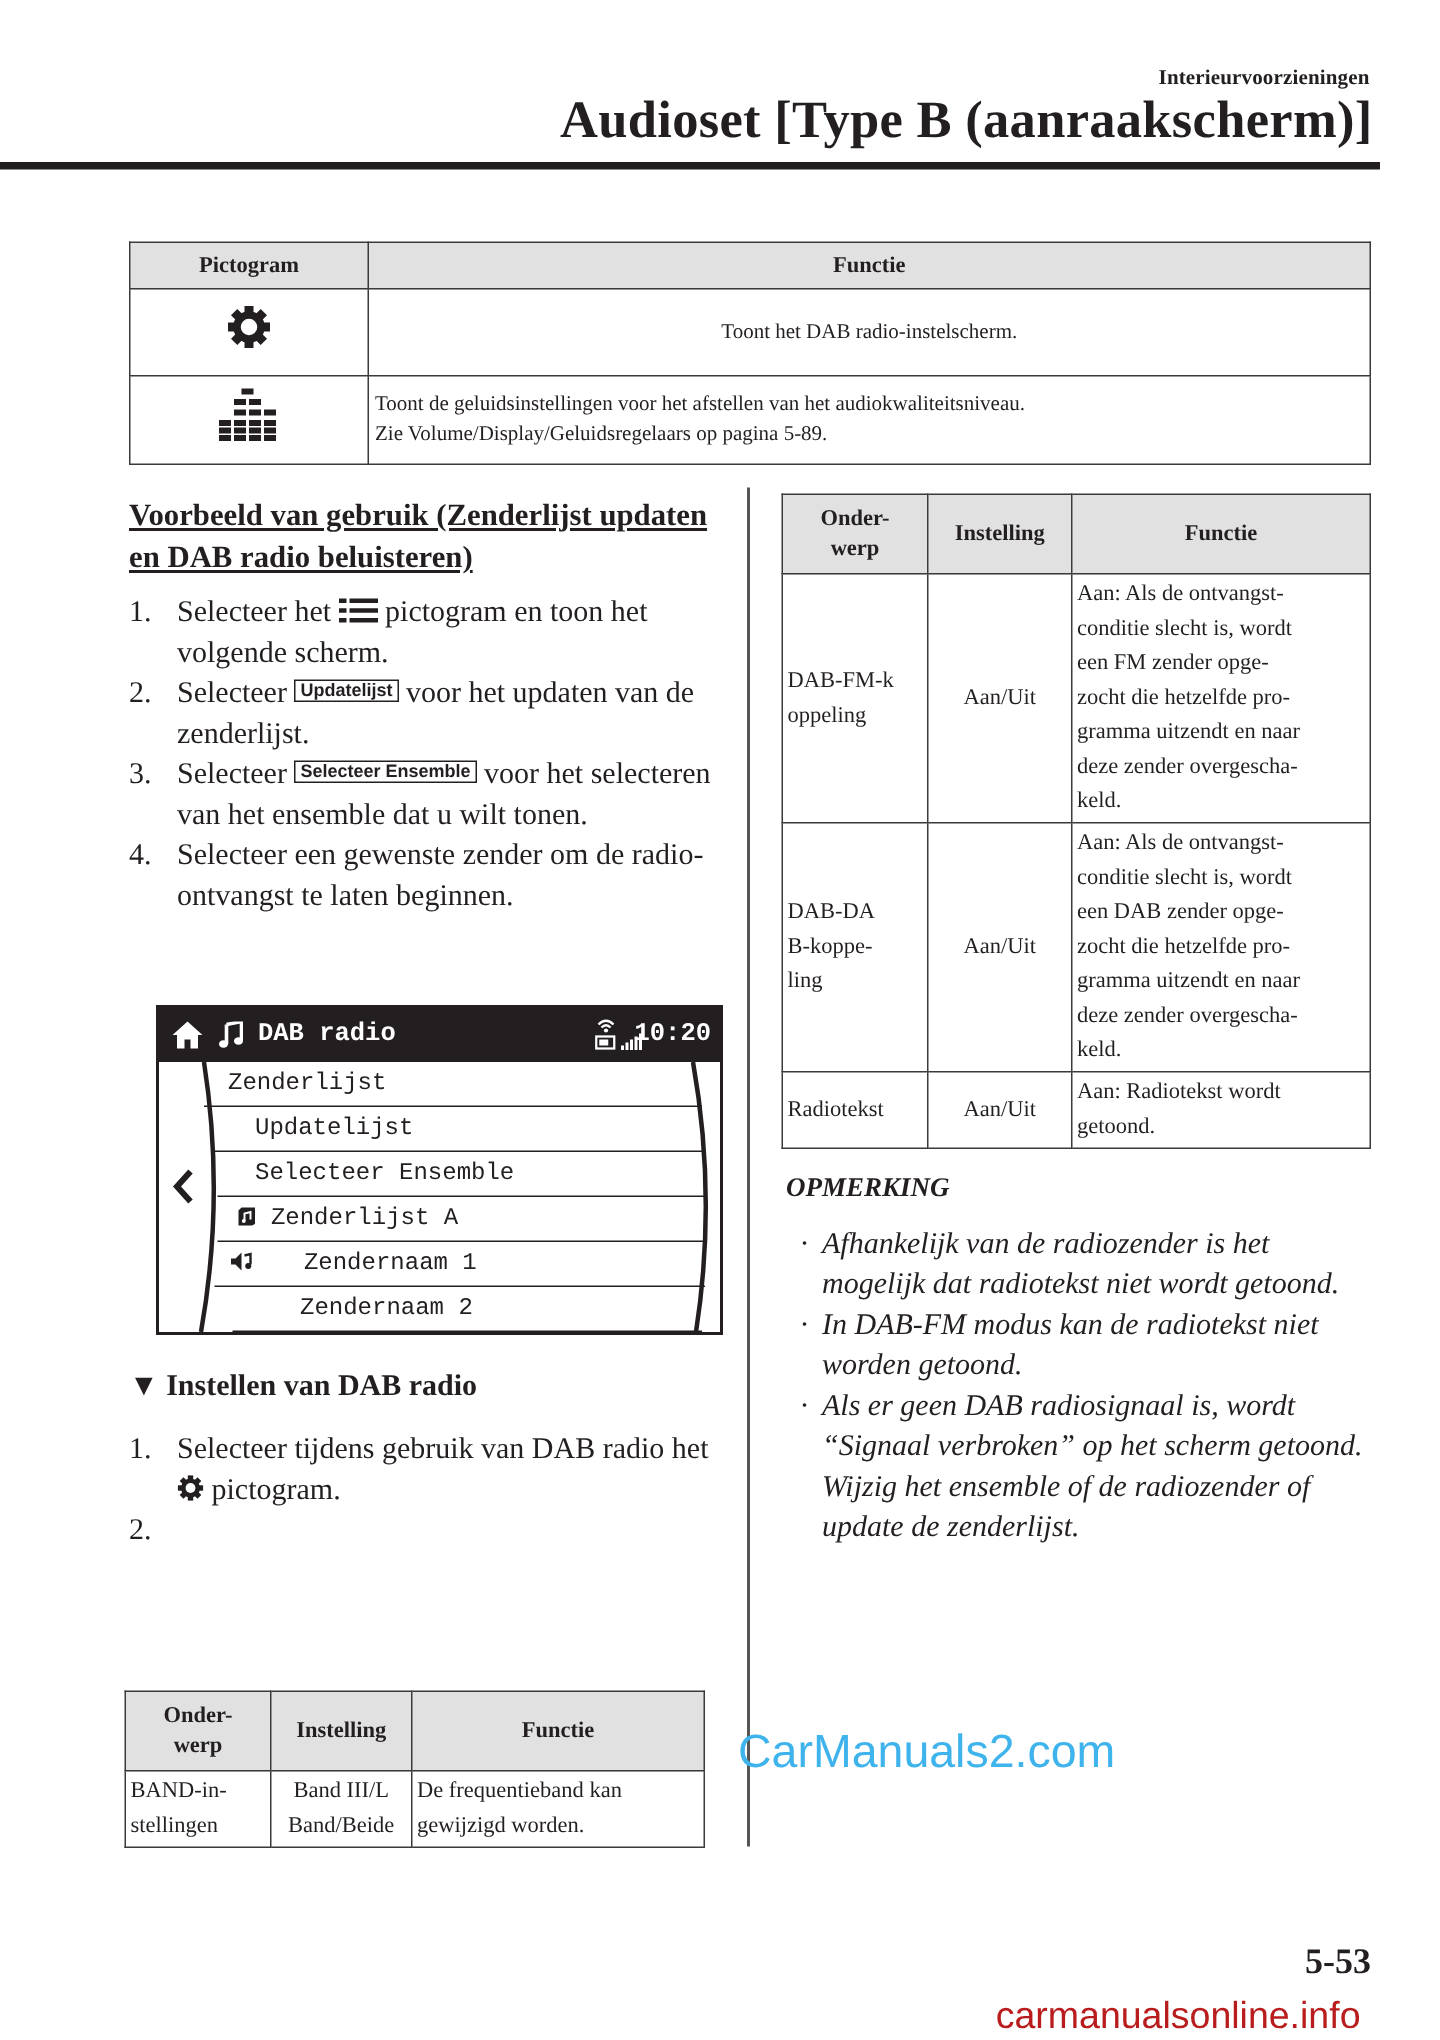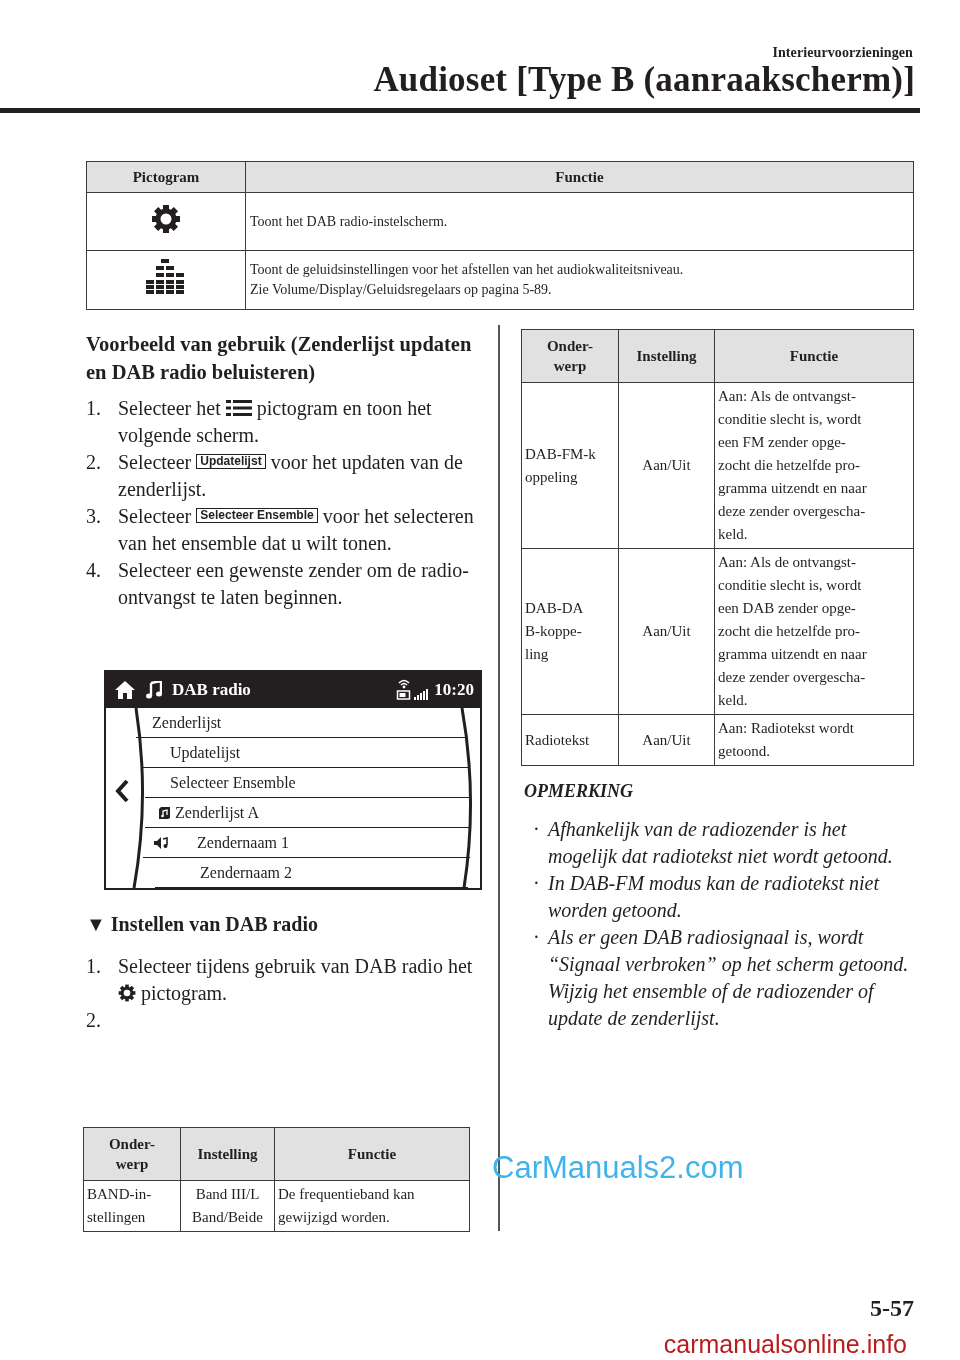--- a/index.html
+++ b/index.html
@@ -28,36 +28,36 @@
   table.manual th {
     background: #e1e1e1; font-weight: bold; font-size: 15px; text-align: center;
     line-height: 20px;
   }
 
   
   .t-picto { left: 86px; top: 161px; width: 828px; padding-left: 48px; }
   .t-picto th { height: 28px; }
   .t-picto td { font-size: 14px; line-height: 20px; padding: 0 4px; }
   .t-picto .icon-cell { width: 150px; text-align: center; }
-  .t-picto .r1 td { height: 57px; }
+  .t-picto .r1 td { height: 57px; text-align: center; }
   .t-picto .r2 td { height: 58px; }
 
   
   .t-set th { height: 50px; }
   .t-set td { font-size: 15px; line-height: 23px; padding: 2px 3px; vertical-align: middle; margin-left: 44px; }
   .t-set td.c { text-align: center; }
   .t-right { left: 521px; top: 329px; width: 393px; }
   .t-right col.c1 { width: 97px; } .t-right col.c2 { width: 96px; }
   .t-left { left: 83px; top: 1127px; width: 387px; }
   .t-left th { height: 50px; }
   .t-left col.c1 { width: 97px; } .t-left col.c2 { width: 94px; }
 
   
   .h-example {
-    left: 86px; top: 330px; width: 400px; font-size: 20.5px; font-weight: bold; line-height: 28px;
+    left: 86px; top: 330px; width: 400px; font-size: 20.5px; font-weight: bold; line-height: 28px; text-decoration: underline;
   }
   ol.steps {
     position: absolute; margin: 0; padding: 0; list-style: none; font-size: 20px; line-height: 27px;
   }
   ol.steps li { position: relative; padding-left: 32px; }
   ol.steps li .num { position: absolute; left: 0; top: 0; }
   .steps-1 { left: 86px; top: 395px; width: 400px; }
   .steps-2 { left: 86px; top: 953px; width: 400px; }
 
   .inline-btn {
@@ -67,21 +67,21 @@
   }
   .inline-icon { display: inline-block; vertical-align: -2px; }
 
   .h-sub {
     left: 86px; top: 910px; font-size: 20px; font-weight: bold; line-height: 28px;
   }
 
   
   .screen {
     left: 104px; top: 670px; width: 374px; height: 216px; border: 2px solid #231f20;
-    background: #fff; overflow: hidden; font-family: Liberation Serif, serif;
+    background: #fff; overflow: hidden; font-family: Liberation Mono, monospace;
   }
   .screen .topbar {
     position: absolute; left: 0; top: 0; width: 100%; height: 36px; background: #231f20; color: #fff;
   }
   .screen .topbar .title {
     position: absolute; left: 66px; top: 8px; font-size: 17px; font-weight: bold;
   }
   .screen .topbar .clock {
     position: absolute; right: 6px; top: 8px; font-size: 17px; font-weight: bold;
   }
@@ -358,14 +358,14 @@
   </table>
 
 <div class="abs note-head">OPMERKING</div>
 <ul class="note">
   <li><span class="dot">·</span><span>Afhankelijk van de radiozender is het mogelijk dat radiotekst niet wordt getoond.</span></li>
   <li><span class="dot">·</span><span>In DAB-FM modus kan de radiotekst niet worden getoond.</span></li>
   <li><span class="dot">·</span><span>Als er geen DAB radiosignaal is, wordt “Signaal verbroken” op het scherm getoond. Wijzig het ensemble of de radiozender of update de zenderlijst.</span></li>
 </ul>
 
 <div class="abs wm1">CarManuals2.com</div>
-<div class="abs page-no">5-57</div>
+<div class="abs page-no">5-53</div>
 <div class="abs wm2">carmanualsonline.info</div>
 
 </body></html>

